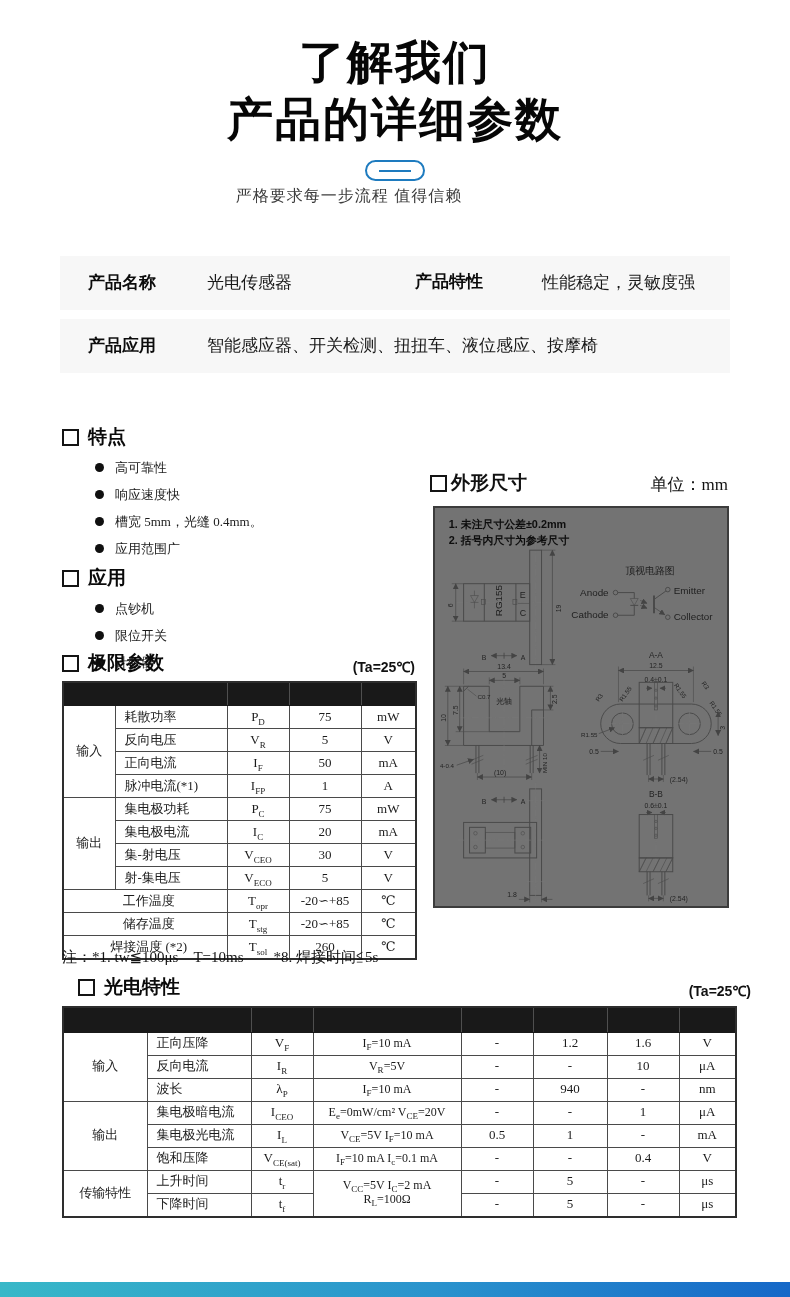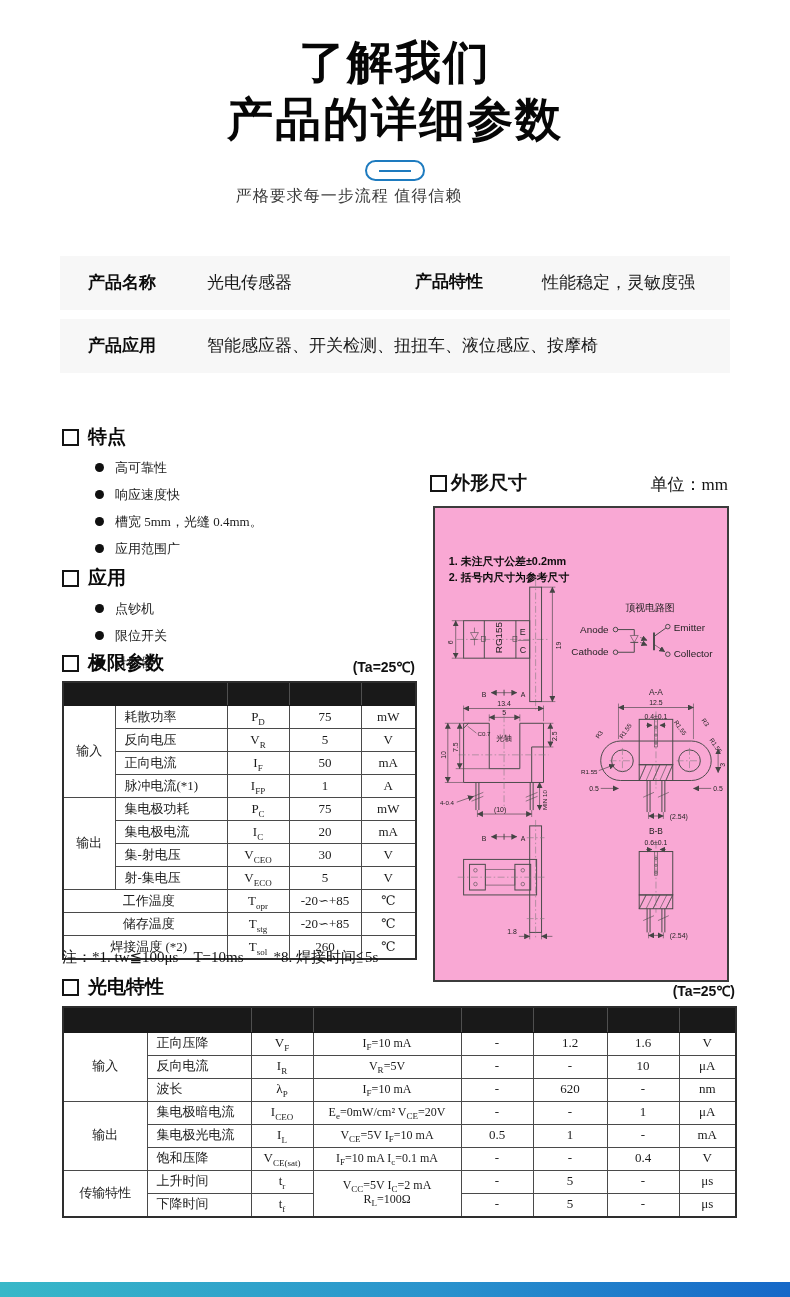--- a/index.html
+++ b/index.html
@@ -48,22 +48,22 @@
   table.spec td.cond{font-size:12px;}
   table.spec sub{font-size:9px;line-height:0;}
   .limit-note{position:absolute;left:62px;top:948px;font-family:"Liberation Serif","DejaVu Serif",serif;
               font-size:15px;color:#141414;white-space:pre;}
 
   
   .dim-heading{position:absolute;left:430px;top:470px;width:298px;
                display:flex;justify-content:space-between;align-items:flex-end;}
   .dim-heading .left{display:flex;align-items:center;gap:4px;}
   .unit-label{font-family:"Liberation Serif","DejaVu Serif",serif;font-size:17px;color:#111;}
-  .drawing-box{position:absolute;left:433px;top:506px;width:296px;height:476px;
-               border:2px solid #3c3c3c;box-sizing:border-box;background:#f9a8d4;}
+  .drawing-box{position:absolute;left:433px;top:506px;width:296px;height:402px;
+               border:2px solid #3c3c3c;box-sizing:border-box;background:#737373;}
   .drawing-box svg{display:block;width:100%;height:100%;}
 
   
   .ln{fill:none;stroke:#4a4a4a;stroke-width:1;}
   .tn{fill:none;stroke:#4a4a4a;stroke-width:.6;}
   .cl{fill:none;stroke:#787878;stroke-width:.55;stroke-dasharray:7 2.5 1.5 2.5;}
   .dim{fill:none;stroke:#444;stroke-width:.65;marker-start:url(#ar);marker-end:url(#ar);}
   .de{fill:none;stroke:#444;stroke-width:.65;marker-end:url(#ar);}
   .ds{fill:#242424;font:7px "Liberation Sans","DejaVu Sans",sans-serif;}
   .ds6{font-size:6.3px;}
@@ -477,21 +477,21 @@
         <tr>
           <td class="name namec" colspan="2">焊接温度 (*2)</td>
           <td class="sym">T<sub>sol</sub></td>
           <td class="val">260</td>
           <td class="unit">℃</td>
         </tr>
       </tbody>
   </table>
   <div class="limit-note">注：*1. tw≦100μs　T=10ms　　*8. 焊接时间≦5s</div>
 
-  <div class="tbl-heading" style="left:62px;top:974px;width:673px;">
+  <div class="tbl-heading" style="left:78px;top:974px;width:673px;">
     <div class="sec-heading">
       <span class="sq"></span>
       <span class="t">光电特性</span>
     </div>
     <span class="ta-cond">(Ta=25℃)</span>
   </div>
   <table class="spec abs" style="left:62px;top:1006px;width:673px;">
     <colgroup>
         <col style="width:84px">
         <col style="width:104px">
@@ -535,21 +535,21 @@
           <td class="max">10</td>
           <td class="unit">μA</td>
         </tr>
         <tr>
           <td class="name">波长</td>
           <td class="sym">λ<sub>P</sub></td>
           <td class="cond" rowspan="1">
             <div>I<sub>F</sub>=10 mA</div>
           </td>
           <td class="min">-</td>
-          <td class="typ">620</td>
+          <td class="typ">940</td>
           <td class="max">-</td>
           <td class="unit">nm</td>
         </tr>
         <tr>
           <td class="grp" rowspan="3">输出</td>
           <td class="name">集电极暗电流</td>
           <td class="sym">I<sub>CEO</sub></td>
           <td class="cond" rowspan="1">
             <div>E<sub>e</sub>=0mW/cm² V<sub>CE</sub>=20V</div>
           </td>

